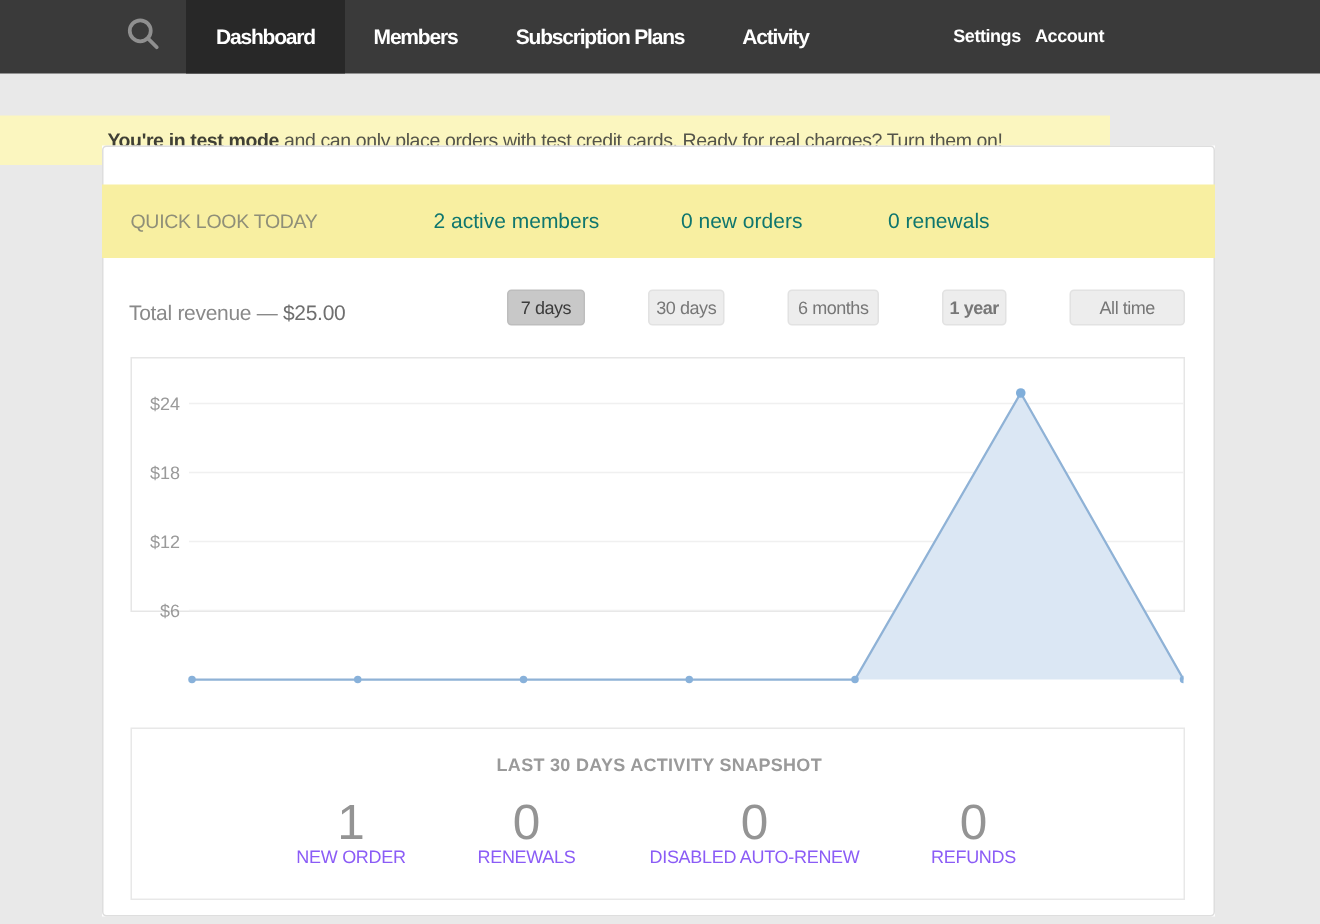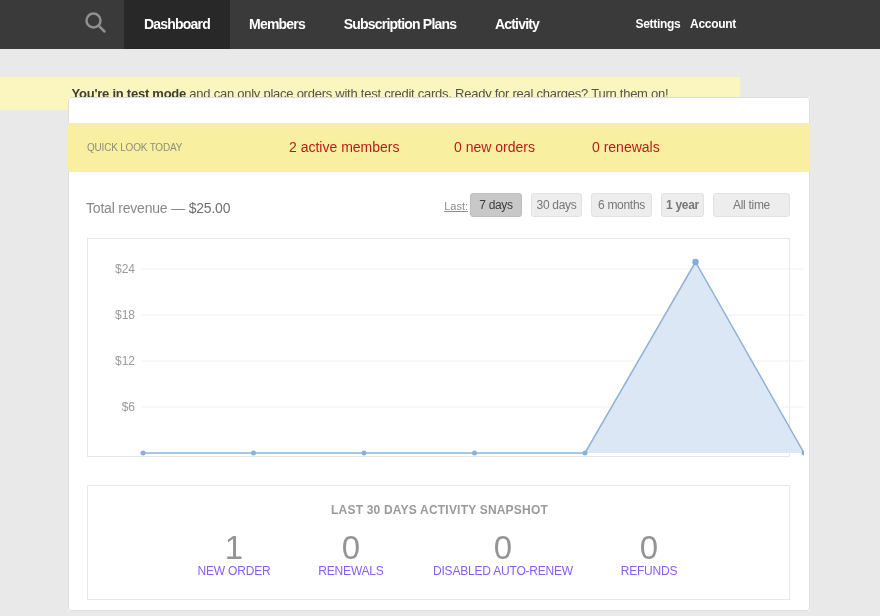--- a/index.html
+++ b/index.html
@@ -7,29 +7,29 @@
 body { font-family:"Liberation Sans", sans-serif; background:#e9e9e9; position:relative; }
 .nav { position:absolute; left:0; top:0; width:880px; height:49px; background:#3a3a3a; }
 .tab-active { position:absolute; left:124px; top:0; width:106px; height:49px; background:#282828; }
 .nav span.tab { position:absolute; top:0; height:49px; line-height:49px; color:#fff; font-size:14px; font-weight:bold; letter-spacing:-0.8px; transform:translateX(-50%); }
 .nav span.rlink { position:absolute; top:0; height:49px; line-height:49px; color:#fff; font-size:12px; font-weight:bold; letter-spacing:-0.3px; transform:translateX(-50%); }
 .banner { position:absolute; left:0; top:49px; width:740px; height:33px; background:#fbf6bf; color:#54544a; font-size:13px; letter-spacing:-0.25px; line-height:33px; text-align:center;margin-top:28px; }
 .banner b { color:#3f3f35; }
 .banner a { color:#54544a; text-decoration:underline; }
 .card { position:absolute; left:68px; top:97px; width:742px; height:514px; background:#fff; }
 .qband { position:absolute; left:0; top:26px; width:742px; height:49px; background:#f8efa1; }
-.qband .ql { position:absolute; left:19px; top:0; height:49px; line-height:49px; font-size:10px; letter-spacing:-0.2px; color:#8f8f78; }
-.qband .qs { position:absolute; top:0; height:49px; line-height:49px; font-size:14px; color:#b91c1c;text-align:center; }
+.qband .ql { position:absolute; left:19px; top:0; height:49px; line-height:49px; font-size:13px; letter-spacing:-0.2px; color:#8f8f78; }
+.qband .qs { position:absolute; top:0; height:49px; line-height:49px; font-size:14px; color:#0f766e;text-align:center; }
 .revrow { position:absolute; left:0; top:75px; width:742px; height:66px; }
 .trev { position:absolute; left:18px; top:28px; font-size:14px; letter-spacing:-0.2px; color:#898989; }
 .lastlbl { position:absolute; right:342px; top:28px; font-size:11px; color:#8d8d8d;text-decoration:underline; }
 .btns { position:absolute; right:20px; top:21px; height:24px; display:flex; gap:9px; }
-.btn { height:24px; line-height:22px; text-align:center; font-size:12px; letter-spacing:-0.3px; color:#777; background:#ededed; border:1px solid #e2e2e2; border-radius:3px; }
+.btn { height:24px; line-height:22px; text-align:center; font-size:12px; letter-spacing:-0.3px; color:#777; background:#ededed; border:1px solid #e2e2e2; border-radius:3px;margin-left:33px; }
 .btn.sel { background:#c8c8c8; border-color:#bdbdbd; color:#3c3c3c; }
-.chartbox { position:absolute; left:19px; top:141px; width:703px; height:219px; border:1px solid #e6e6e6; background:#fff;padding-left:15px; }
+.chartbox { position:absolute; left:19px; top:141px; width:703px; height:170px; border:1px solid #e6e6e6; background:#fff; }
 .snapbox { position:absolute; left:19px; top:388px; width:703px; height:115px; border:1px solid #e8e8e8; background:#fff; }
 .snaptitle { position:absolute; left:0; top:17px; width:703px; text-align:center; font-size:12px; font-weight:bold; letter-spacing:0.2px; color:#9a9a9a; }
 .stat { position:absolute; text-align:center; transform:translateX(-50%); }
 .stat .num { font-size:33px; color:#949494; line-height:35px; }
 .stat .lbl { font-size:12px; letter-spacing:-0.2px; color:#8b5cf6; margin-top:-1.5px; }
 </style>
 </head>
 <body>
 <div class="nav">
   <svg width="24" height="24" viewBox="0 0 24 24" style="position:absolute;left:84px;top:11px;">

